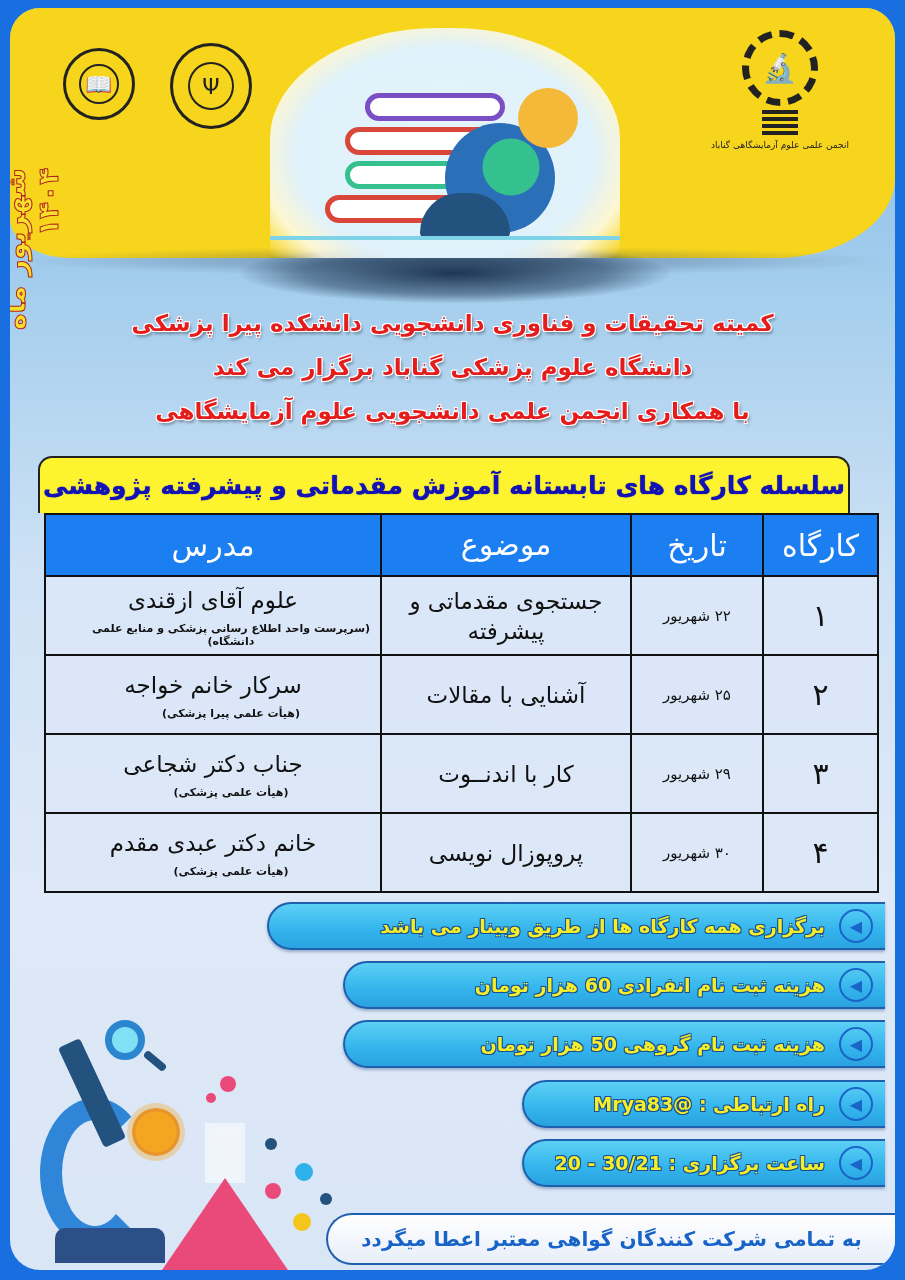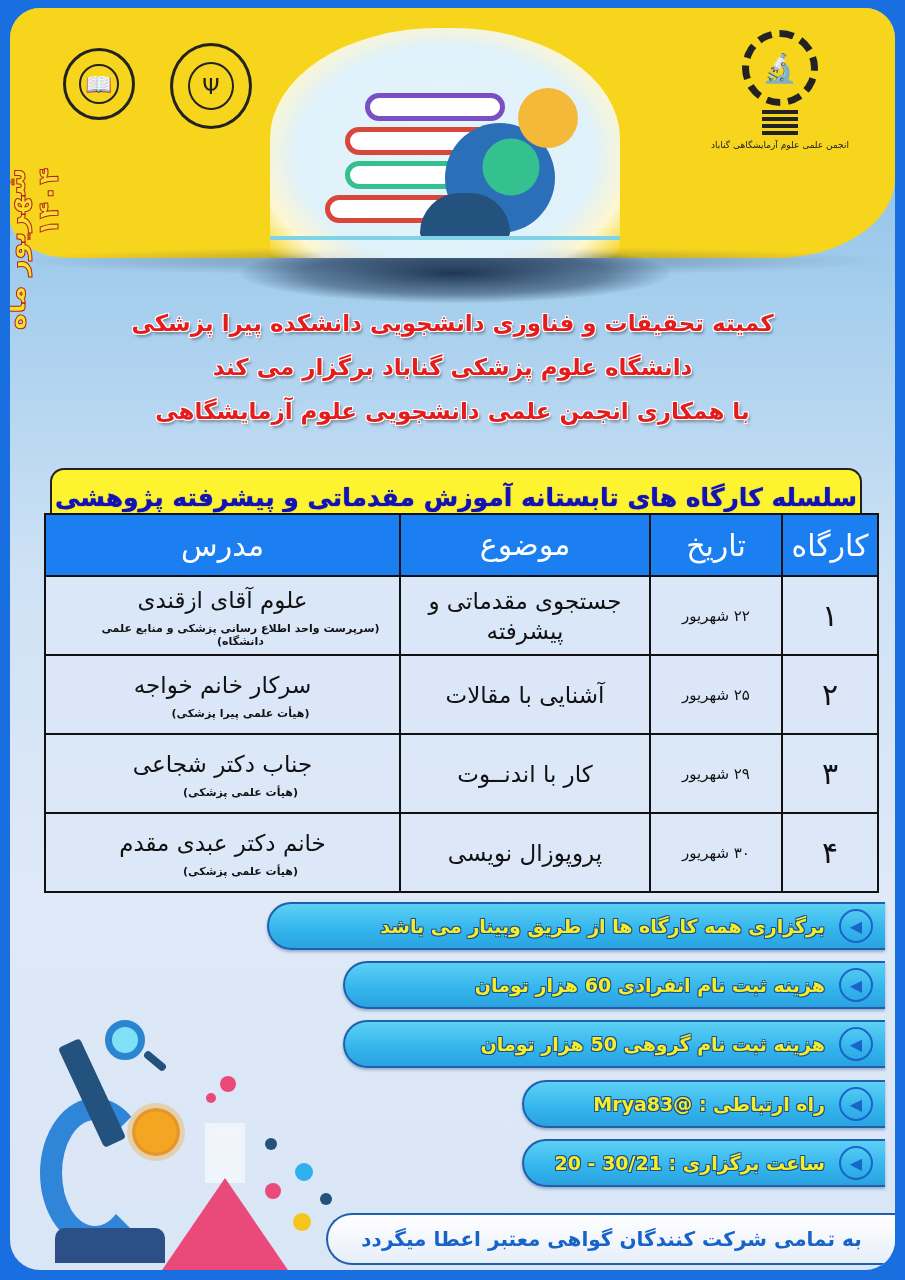--- a/index.html
+++ b/index.html
@@ -86,41 +86,40 @@
   .hero .cap {
     position: absolute; left: 150px; top: 165px; width: 90px; height: 45px;
     background: #24527f; border-radius: 45px 45px 6px 6px;
   }
   .headline {
     position: absolute; left: 0; width: 885px; top: 293px; text-align: center;
     color: #e51c1c; font-weight: bold; font-size: 23px; line-height: 44px;
     text-shadow: 1px 1px 0 #fff, -1px -1px 0 #fff, 1px -1px 0 #fff, -1px 1px 0 #fff, 2px 3px 3px rgba(0,0,0,0.35);
   }
   .series-title {
-    position: absolute; left: 40px; top: 448px; width: 812px; height: 57px;
+    position: absolute; left: 28px; top: 448px; width: 812px; height: 57px;
     background: #fdf32e; border: 2px solid #222; border-bottom: none;
     border-radius: 14px 14px 0 0;
     display: flex; align-items: center; justify-content: center;
     color: #1313b5; font-weight: bold; font-size: 25px;
     text-shadow: 0 0 1px #1313b5;
-    margin-top: 12px;
   }
   table.schedule {
     position: absolute; left: 34px; top: 505px; width: 835px;
     border-collapse: collapse; direction: rtl;
   }
   .schedule th {
     background: #1b7ff2; color: #fff; font-weight: normal; font-size: 30px;
     height: 62px; border: 2px solid #111;
   }
   .schedule td {
     background: rgba(220,232,248,0.85); border: 2px solid #111; text-align: center;
     color: #111; height: 79px;
   }
-  .col-num { width: 96px; font-size: 30px; }
+  .col-num { width: 115px; font-size: 30px; }
   .col-date { width: 132px; font-size: 15px; font-weight: normal; }
   .col-topic { width: 250px; font-size: 23px; line-height: 30px; }
   .col-teacher { font-size: 23px; }
   .teacher-name { display: block; font-size: 23px; line-height: 32px; }
   .teacher-role { display: block; font-size: 11px; font-weight: bold; margin-top: 6px; padding-left: 36px; }
   .pill {
     position: absolute; right: 10px; height: 48px;
     background: linear-gradient(180deg, #5cd0f5 0%, #33b4ec 60%, #2aa2e0 100%);
     border: 2px solid #1e5fae; border-right: none;
     border-radius: 26px 0 0 26px;

